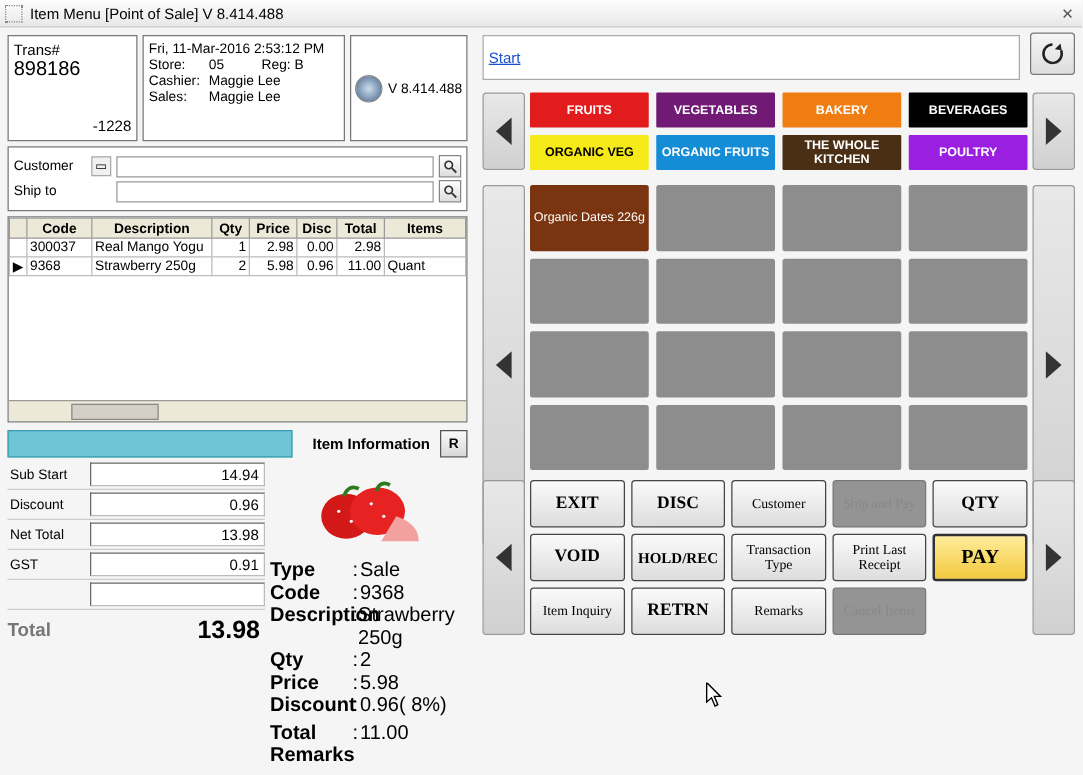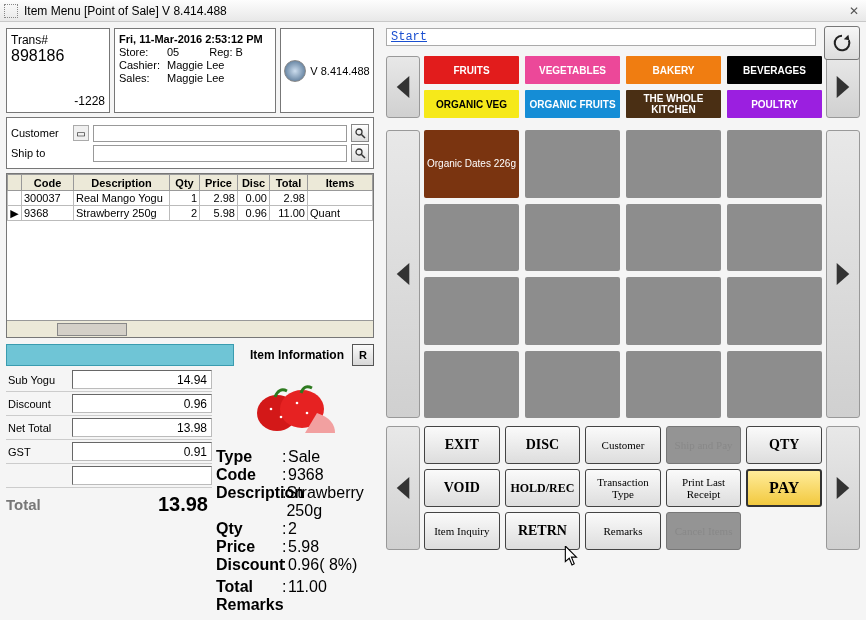--- a/index.html
+++ b/index.html
@@ -38,21 +38,21 @@
     display:flex; flex-direction:column;
     font-size:12px;
   }
   .transbox .num{font-size:16px;}
   .transbox .neg{align-self:flex-end;font-size:12px;}
   .detailbox {
     flex:1; border:1px solid #777; background:#fff; padding:4px;
     display:flex; flex-direction:column; gap:1px;
     font-size:11px;
   }
-  .detailbox b{font-weight:bold;}
+  .detailbox b{font-weight:normal;}
   .detailbox .row{display:flex;}
   .detailbox .row .l{width:48px;}
   .verbox {
     flex:0 0 94px; border:1px solid #777; background:#fff;
     display:flex; align-items:center; justify-content:center; gap:4px;
     font-size:11px;
   }
   .verbox .globe{width:22px;height:22px;border-radius:50%;background:radial-gradient(#cde,#468);border:1px solid #888;}
   
   .custblock{border:1px solid #777;background:#fff;margin-top:4px;padding:4px;}
@@ -86,31 +86,31 @@
   .trow.empty .lbl{visibility:hidden;}
   .grand{display:flex;align-items:center;height:28px;margin-top:2px;}
   .grand .lbl{width:66px;font-size:15px;font-weight:bold;color:#777;}
   .grand .val{flex:1;text-align:right;font-size:20px;font-weight:bold;padding-right:4px;}
   .iteminfo{flex:1;display:flex;flex-direction:column;font-size:16px;}
   .itemimg{width:100px;height:76px;border-radius:2px;margin:2px auto;display:flex;align-items:center;justify-content:center;}
   .iirow{display:flex;}
   .iirow .l{width:66px;}
   .iirow .c{width:6px;}
   
-  .breadcrumb{height:18px;border:1px solid #aaa;background:#fff;margin-bottom:6px;display:flex;align-items:center;padding:0 4px;font-family:Liberation Mono, monospace;}
+  .breadcrumb{height:36px;border:1px solid #aaa;background:#fff;margin-bottom:6px;display:flex;align-items:center;padding:0 4px;}
   .breadcrumb a{color:#1a4fd0;text-decoration:underline;font-size:12px;cursor:pointer;}
   .refresh{width:36px;height:34px;position:absolute;top:4px;right:6px;border:1px solid #777;border-radius:3px;background:linear-gradient(#f6f6f6,#ddd);display:flex;align-items:center;justify-content:center;font-size:22px;cursor:pointer;}
   .catwrap{display:flex;gap:4px;margin-top:10px;}
   .arrow{width:34px;background:linear-gradient(#e8e8e8,#d0d0d0);border:1px solid #999;border-radius:3px;display:flex;align-items:center;justify-content:center;cursor:pointer;}
   .arrow svg{width:18px;height:22px;fill:#333;}
   .catcol{flex:1;}
   .catgrid{display:grid;grid-template-columns:repeat(4,1fr);grid-auto-rows:28px;gap:6px;margin-bottom:6px;}
   .catbtn{display:flex;align-items:center;justify-content:center;color:#fff;font-size:10px;font-weight:bold;text-align:center;padding:0 2px;cursor:pointer;border-radius:1px;}
   .catarrows{height:62px;}
-  .prodarea{display:flex;gap:4px;margin-top:6px;height:288px;}
+  .prodarea{display:flex;gap:4px;margin-top:6px;height:228px;}
   .prodgrid{flex:1;display:grid;grid-template-columns:repeat(4,1fr);grid-template-rows:repeat(4,1fr);gap:6px;}
   .prodcell{background:#8d8d8d;border-radius:2px;display:flex;align-items:center;justify-content:center;color:#fff;font-size:10px;text-align:center;padding:2px;}
   .prodcell.filled{background:#7a3410;cursor:pointer;}
   .prodarrows{height:288px;}
   .btnarea{display:flex;gap:4px;margin-top:8px;height:124px;}
   .btnarrows{height:124px;}
   .btngrid{flex:1;display:grid;grid-template-columns:repeat(5,1fr);grid-template-rows:repeat(3,1fr);gap:5px;font-family:Liberation Serif, serif;}
   .posbtn{border:1px solid #444;border-radius:3px;background:linear-gradient(#fafafa,#ddd);display:flex;align-items:center;justify-content:center;font-size:11px;text-align:center;cursor:pointer;padding:0 2px;}
   .posbtn.bold{font-weight:bold;font-size:14px;}
   .posbtn.pay{background:linear-gradient(#ffec9a,#f2c93f);font-weight:bold;font-size:16px;border:2px solid #333;}
@@ -227,21 +227,21 @@
 
     <div class="scanrow">
       <div class="scanfield"></div>
       <div class="iteminfo-label">Item Information</div>
       <div class="rbtn">R</div>
     </div>
 
     <div class="twocol">
       <div class="totals">
         <div class="trow">
-            <span class="lbl">Sub Yogu</span>
+            <span class="lbl">Sub Start</span>
             <span class="val">14.94</span>
           </div>
         <div class="trow">
             <span class="lbl">Discount</span>
             <span class="val">0.96</span>
           </div>
         <div class="trow">
             <span class="lbl">Net Total</span>
             <span class="val">13.98</span>
           </div>
@@ -328,21 +328,21 @@
 
     <div class="catwrap">
       <div class="arrow catarrows">
           <svg viewBox="0 0 10 14">
             <path d="M9 0 L1 7 L9 14 Z"></path>
           </svg>
         </div>
       <div class="catcol">
         <div class="catgrid" id="catgrid">
             <div class="catbtn" style="background: rgb(226, 28, 28);">FRUITS</div>
-            <div class="catbtn" style="background: #ec4899;">VEGETABLES</div>
+            <div class="catbtn" style="background: #701a75;">VEGETABLES</div>
             <div class="catbtn" style="background: rgb(240, 125, 17);">BAKERY</div>
             <div class="catbtn" style="background: rgb(0, 0, 0);">BEVERAGES</div>
             <div class="catbtn" style="background: rgb(246, 233, 26); color: rgb(0, 0, 0);">ORGANIC VEG</div>
             <div class="catbtn" style="background: rgb(21, 141, 214);">ORGANIC FRUITS</div>
             <div class="catbtn" style="background: rgb(74, 47, 20);">THE WHOLE KITCHEN</div>
             <div class="catbtn" style="background: rgb(155, 31, 224);">POULTRY</div>
           </div>
       </div>
       <div class="arrow catarrows">
           <svg viewBox="0 0 10 14">

